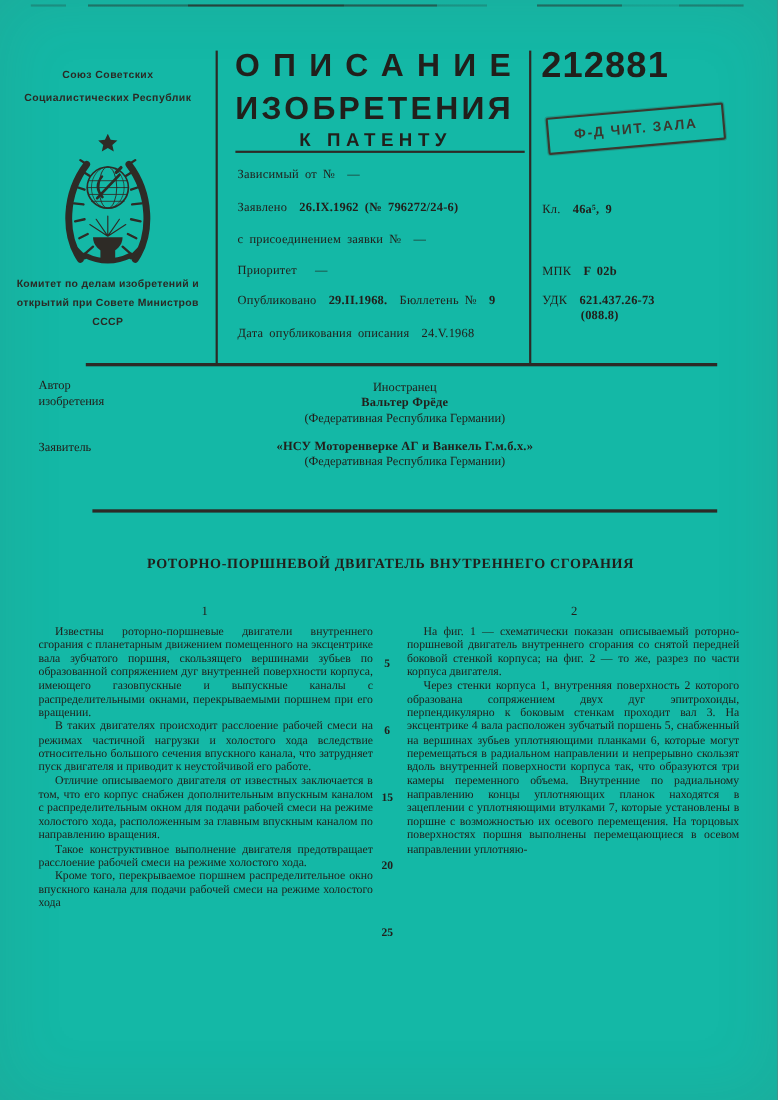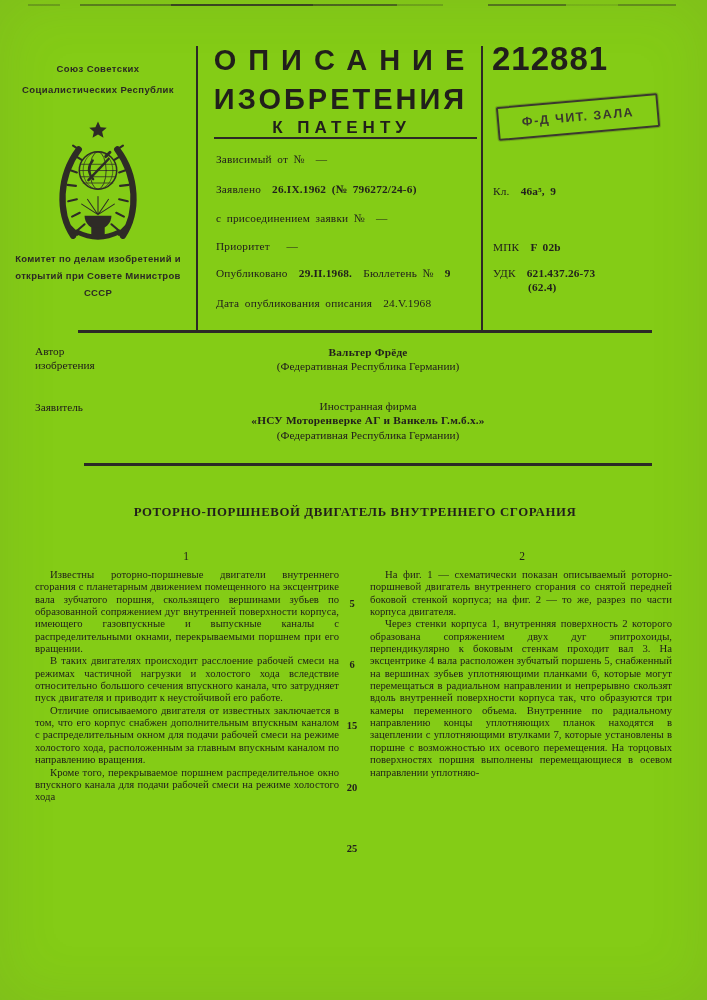--- a/index.html
+++ b/index.html
@@ -1,18 +1,18 @@
 <!DOCTYPE html>
 <html><head>
 <meta charset="utf-8">
 <style>
   html,body{margin:0;padding:0;background:#777;}
   .page{
     position:relative;width:707px;height:1000px;margin:0 auto;
-    background:#84cc16;overflow:hidden;color:#1e1c19;
+    background:#14b8a6;overflow:hidden;color:#1e1c19;
     font-family:"Liberation Serif","DejaVu Serif",serif;
     box-shadow:inset 0 0 60px rgba(90,85,70,.12);
   }
   .abs{position:absolute;}
   
   .scan-line{
     top:4px;left:28px;width:648px;height:2px;
     background:linear-gradient(90deg,
       rgba(40,38,34,.25) 0 5%,transparent 5% 8%,
       rgba(40,38,34,.45) 8% 22%,rgba(40,38,34,.8) 22% 44%,
@@ -179,48 +179,49 @@
   </div>
   <div class="abs bib f-ipc">
     <span>МПК</span>&nbsp;
     <b>F 02b</b>
   </div>
   <div class="abs bib f-udc">
     <span>УДК</span>&nbsp;
     <b>621.437.26-73</b>
   </div>
   <div class="abs bib f-udc2">
-    <b>(62.4)</b>
+    <b>(088.8)</b>
   </div>
 
   <div class="abs hrule rule-mid"></div>
 
   <div class="abs party-label pl-author" style="width:70px;">Автор изобретения</div>
   <div class="abs party-block pb-author">
+    <div>Иностранец</div>
     <div class="strong">Вальтер Фрёде</div>
     <div>(Федеративная Республика Германии)</div>
   </div>
   <div class="abs party-label pl-applicant">Заявитель</div>
   <div class="abs party-block pb-applicant">
-    <div>Иностранная фирма</div>
     <div class="strong">«НСУ Моторенверке АГ и Ванкель Г.м.б.х.»</div>
     <div>(Федеративная Республика Германии)</div>
   </div>
 
   <div class="abs hrule rule-title"></div>
 
   <div class="abs inv-title">РОТОРНО-ПОРШНЕВОЙ ДВИГАТЕЛЬ ВНУТРЕННЕГО СГОРАНИЯ</div>
 
   <div class="abs colnum cn1">1</div>
   <div class="abs colnum cn2">2</div>
 
   <div class="abs col col-1">
     <p>Известны роторно-поршневые двигатели внутреннего сгорания с планетарным движением помещенного на эксцентрике вала зубчатого поршня, скользящего вершинами зубьев по образованной сопряжением дуг внутренней поверхности корпуса, имеющего газовпускные и выпускные каналы с распределительными окнами, перекрываемыми поршнем при его вращении.</p>
     <p>В таких двигателях происходит расслоение рабочей смеси на режимах частичной нагрузки и холостого хода вследствие относительно большого сечения впускного канала, что затрудняет пуск двигателя и приводит к неустойчивой его работе.</p>
     <p>Отличие описываемого двигателя от известных заключается в том, что его корпус снабжен дополнительным впускным каналом с распределительным окном для подачи рабочей смеси на режиме холостого хода, расположенным за главным впускным каналом по направлению вращения.</p>
+    <p>Такое конструктивное выполнение двигателя предотвращает расслоение рабочей смеси на режиме холостого хода.</p>
     <p>Кроме того, перекрываемое поршнем распределительное окно впускного канала для подачи рабочей смеси на режиме холостого хода</p>
   </div>
 
   <div class="abs col col-2">
     <p>На фиг. 1 — схематически показан описываемый роторно-поршневой двигатель внутреннего сгорания со снятой передней боковой стенкой корпуса; на фиг. 2 — то же, разрез по части корпуса двигателя.</p>
     <p>Через стенки корпуса 1, внутренняя поверхность 2 которого образована сопряжением двух дуг эпитрохоиды, перпендикулярно к боковым стенкам проходит вал 3. На эксцентрике 4 вала расположен зубчатый поршень 5, снабженный на вершинах зубьев уплотняющими планками 6, которые могут перемещаться в радиальном направлении и непрерывно скользят вдоль внутренней поверхности корпуса так, что образуются три камеры переменного объема. Внутренние по радиальному направлению концы уплотняющих планок находятся в зацеплении с уплотняющими втулками 7, которые установлены в поршне с возможностью их осевого перемещения. На торцовых поверхностях поршня выполнены перемещающиеся в осевом направлении уплотняю-</p>
   </div>
 
   <div class="abs gutter-num ln1">5</div>
   <div class="abs gutter-num ln2">6</div>

